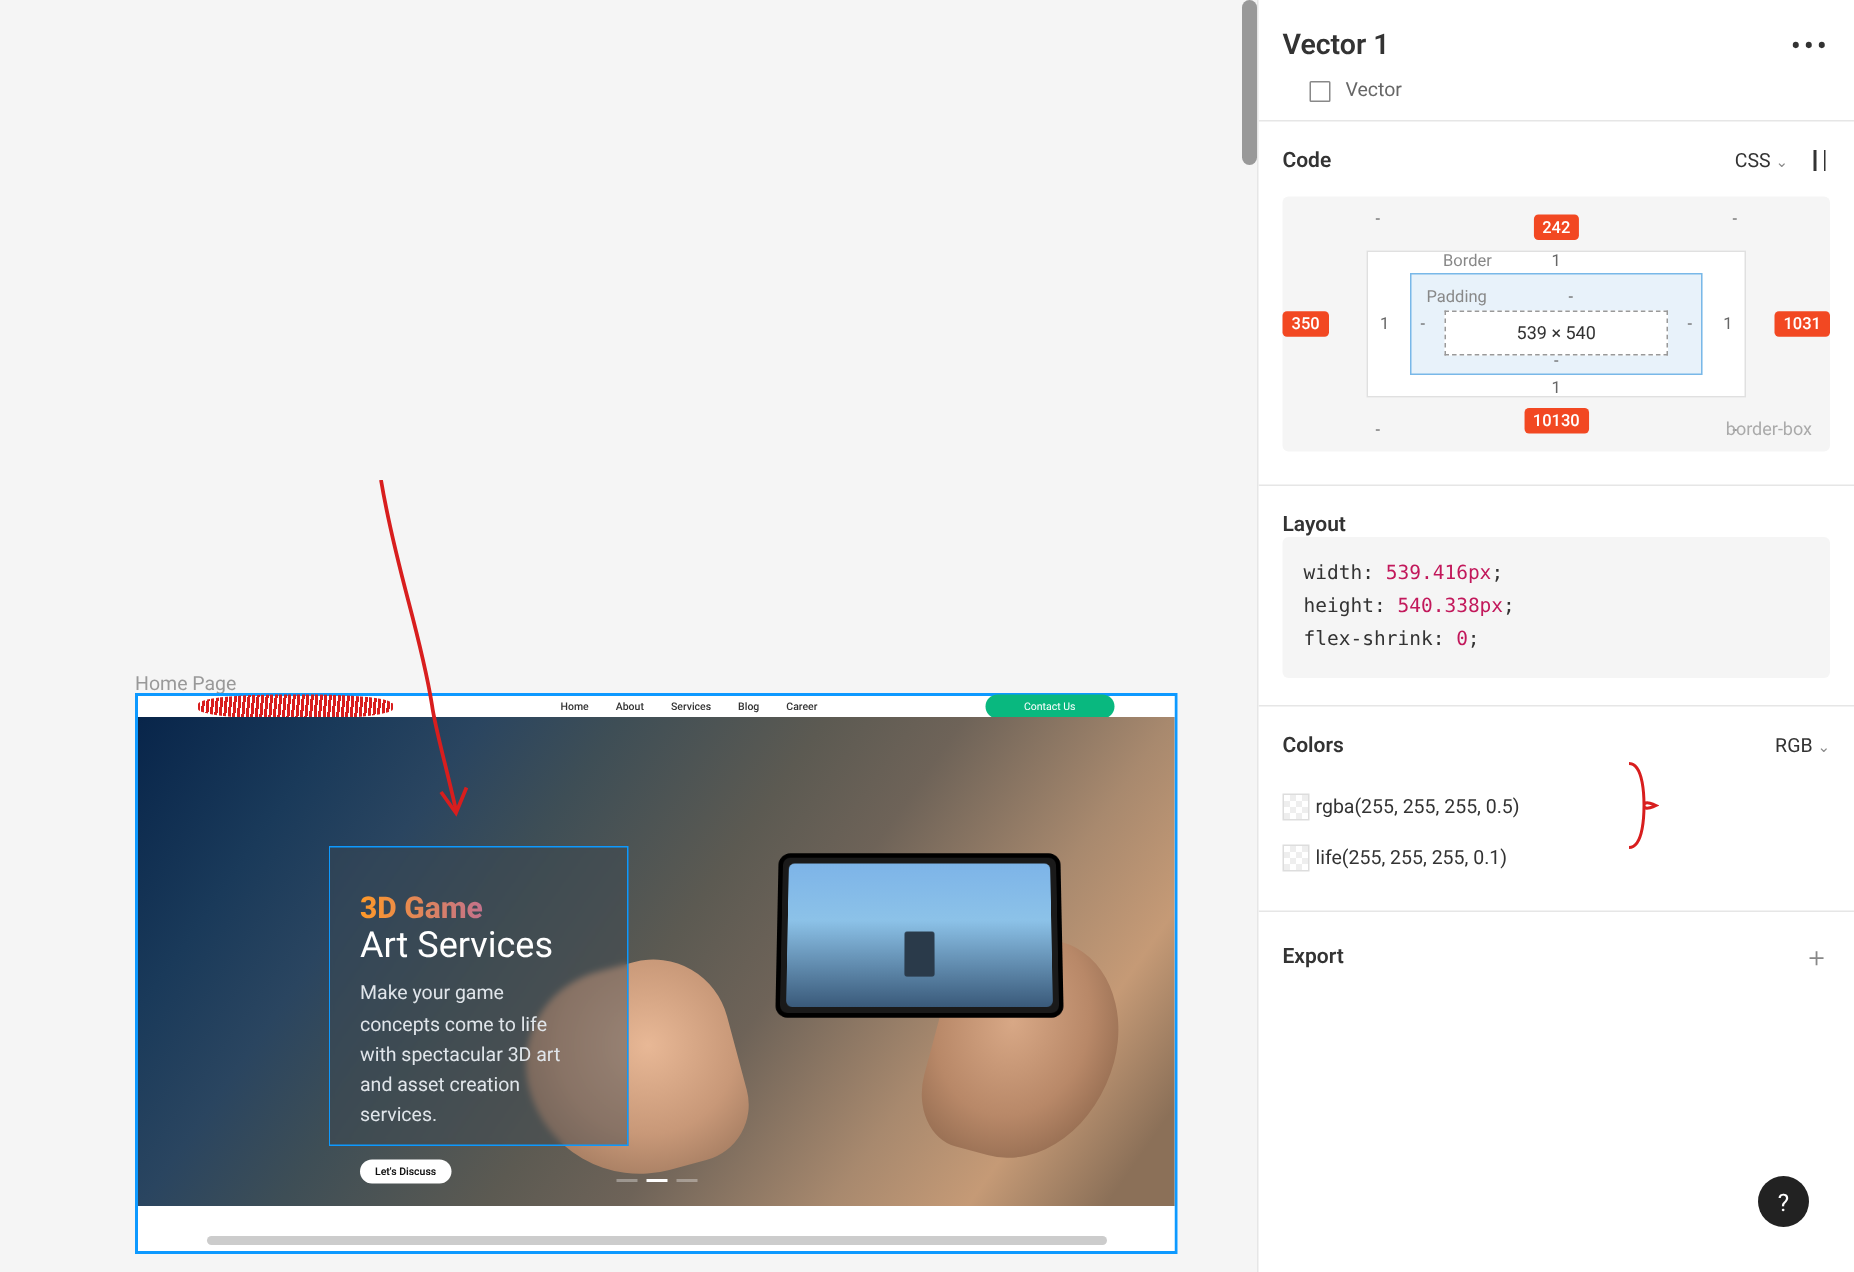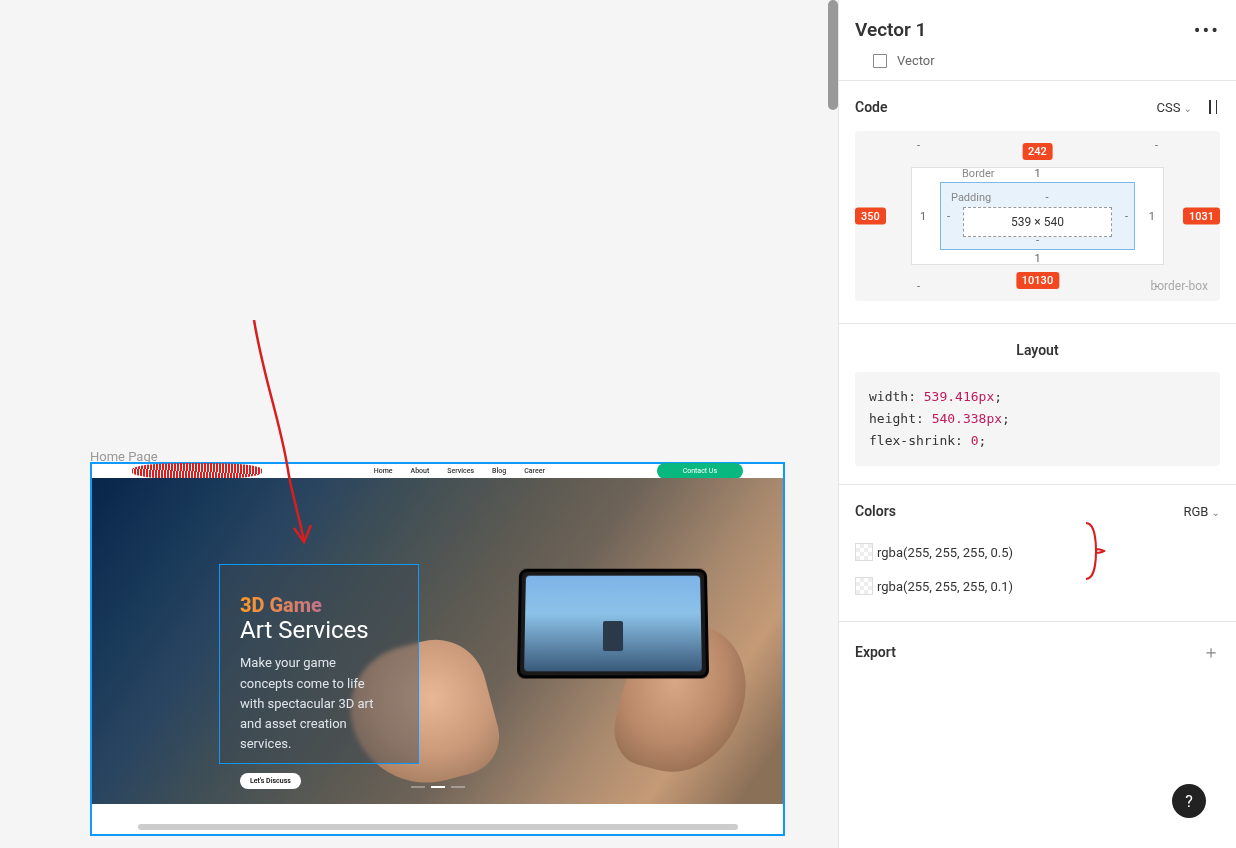--- a/index.html
+++ b/index.html
@@ -370,40 +370,40 @@
           </div>
         </div>
         <span class="bm-val" style="bottom:-18px; left:6px;">-</span>
         <span class="bm-val" style="bottom:-18px; right:6px;">-</span>
       </div>
       <div class="borderbox-lbl">border-box</div>
     </div>
   </div>
 
   <div class="section">
-    <div class="section-label" style="margin-bottom:14px;text-align:center;">Layout</div>
+    <div class="section-label" style="">Layout</div>
     <div class="layout-code">
       <div><span class="code-key">width</span>: <span class="code-val">539.416px</span>;</div>
       <div><span class="code-key">height</span>: <span class="code-val">540.338px</span>;</div>
       <div><span class="code-key">flex-shrink</span>: <span class="code-num">0</span>;</div>
     </div>
   </div>
 
   <div class="section" style="position:relative;">
     <div class="section-head">
       <div class="section-label">Colors</div>
       <div><span>RGB</span> <span class="chev">⌄</span></div>
     </div>
     <div class="color-row">
       <div class="swatch"></div>
       <span>rgba(255, 255, 255, 0.5)</span>
     </div>
     <div class="color-row">
       <div class="swatch"></div>
-      <span>rgba(255, 255, 255, 0.1)</span>
+      <span>life(255, 255, 255, 0.1)</span>
     </div>
     <svg class="bracket-annotation" style="right:130px; top:36px;" width="24" height="60">
       <path d="M 4 2 C 14 2, 14 26, 14 30 C 14 34, 22 30, 22 30 C 22 30, 14 26, 14 30 C 14 34, 14 58, 4 58" stroke="#d81e1e" stroke-width="2" fill="none"></path>
     </svg>
   </div>
 
   <div class="section">
     <div class="export-row">
       <div class="section-label">Export</div>
       <div class="plus">＋</div>

